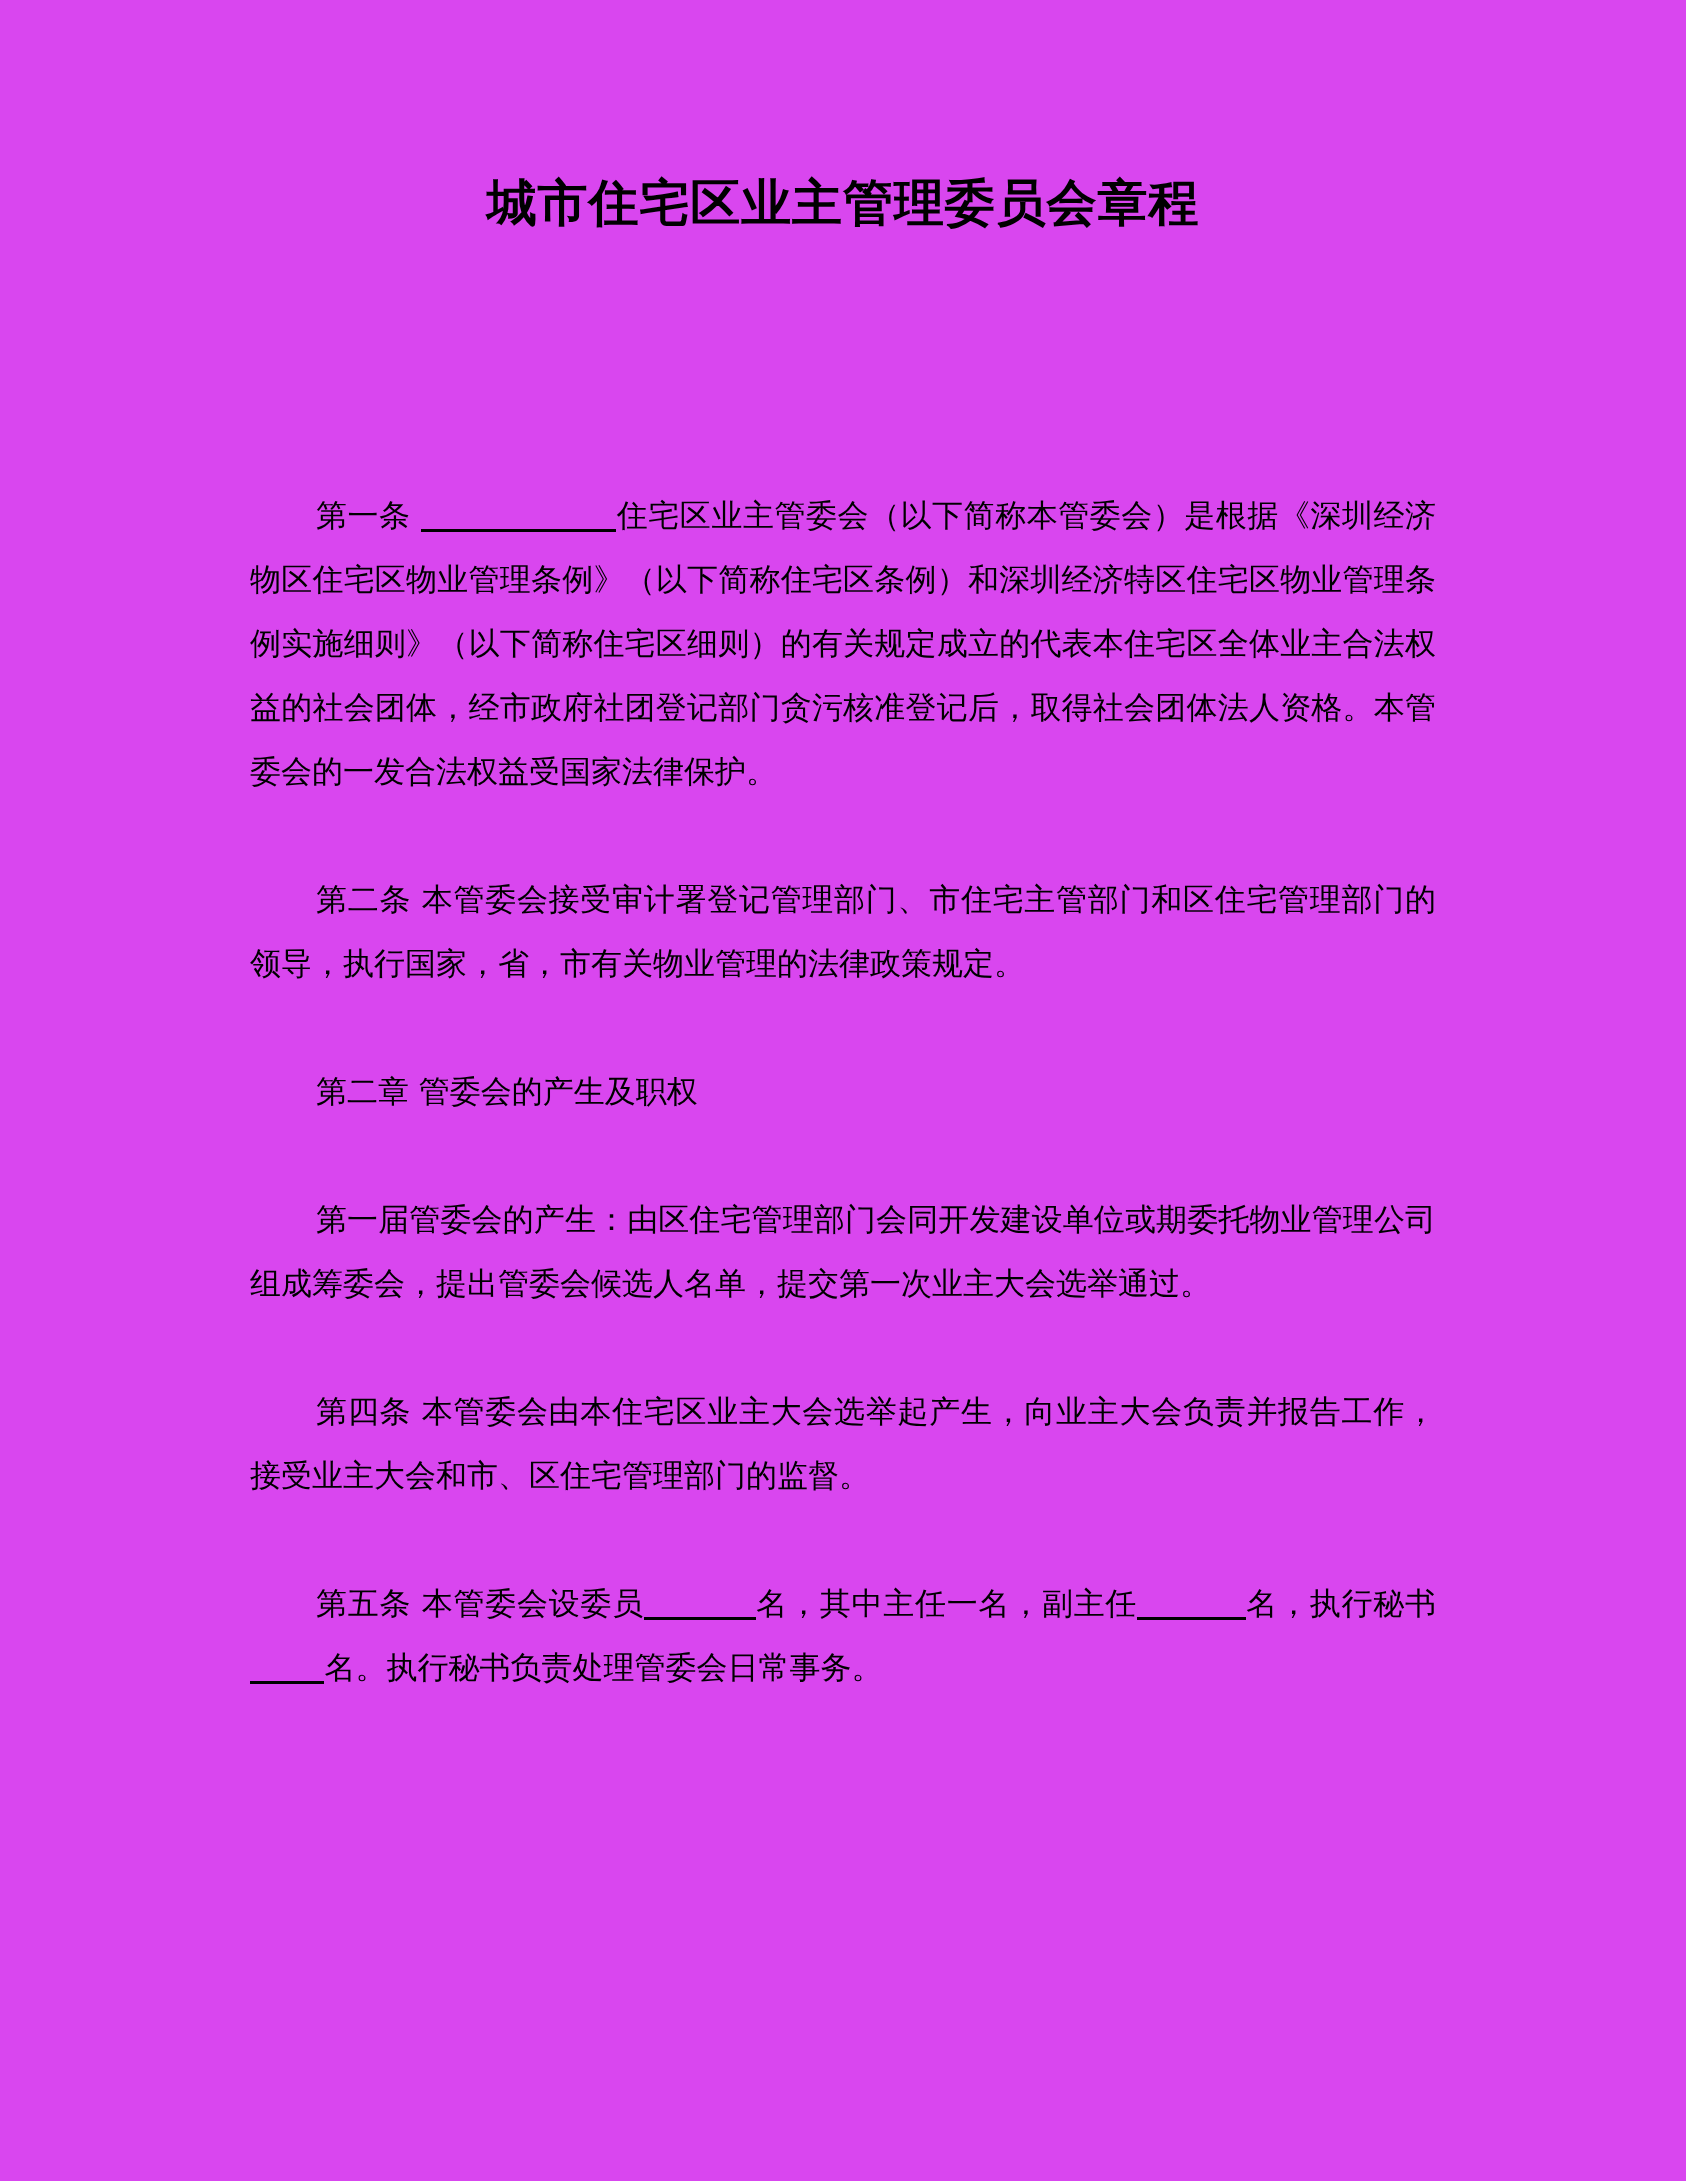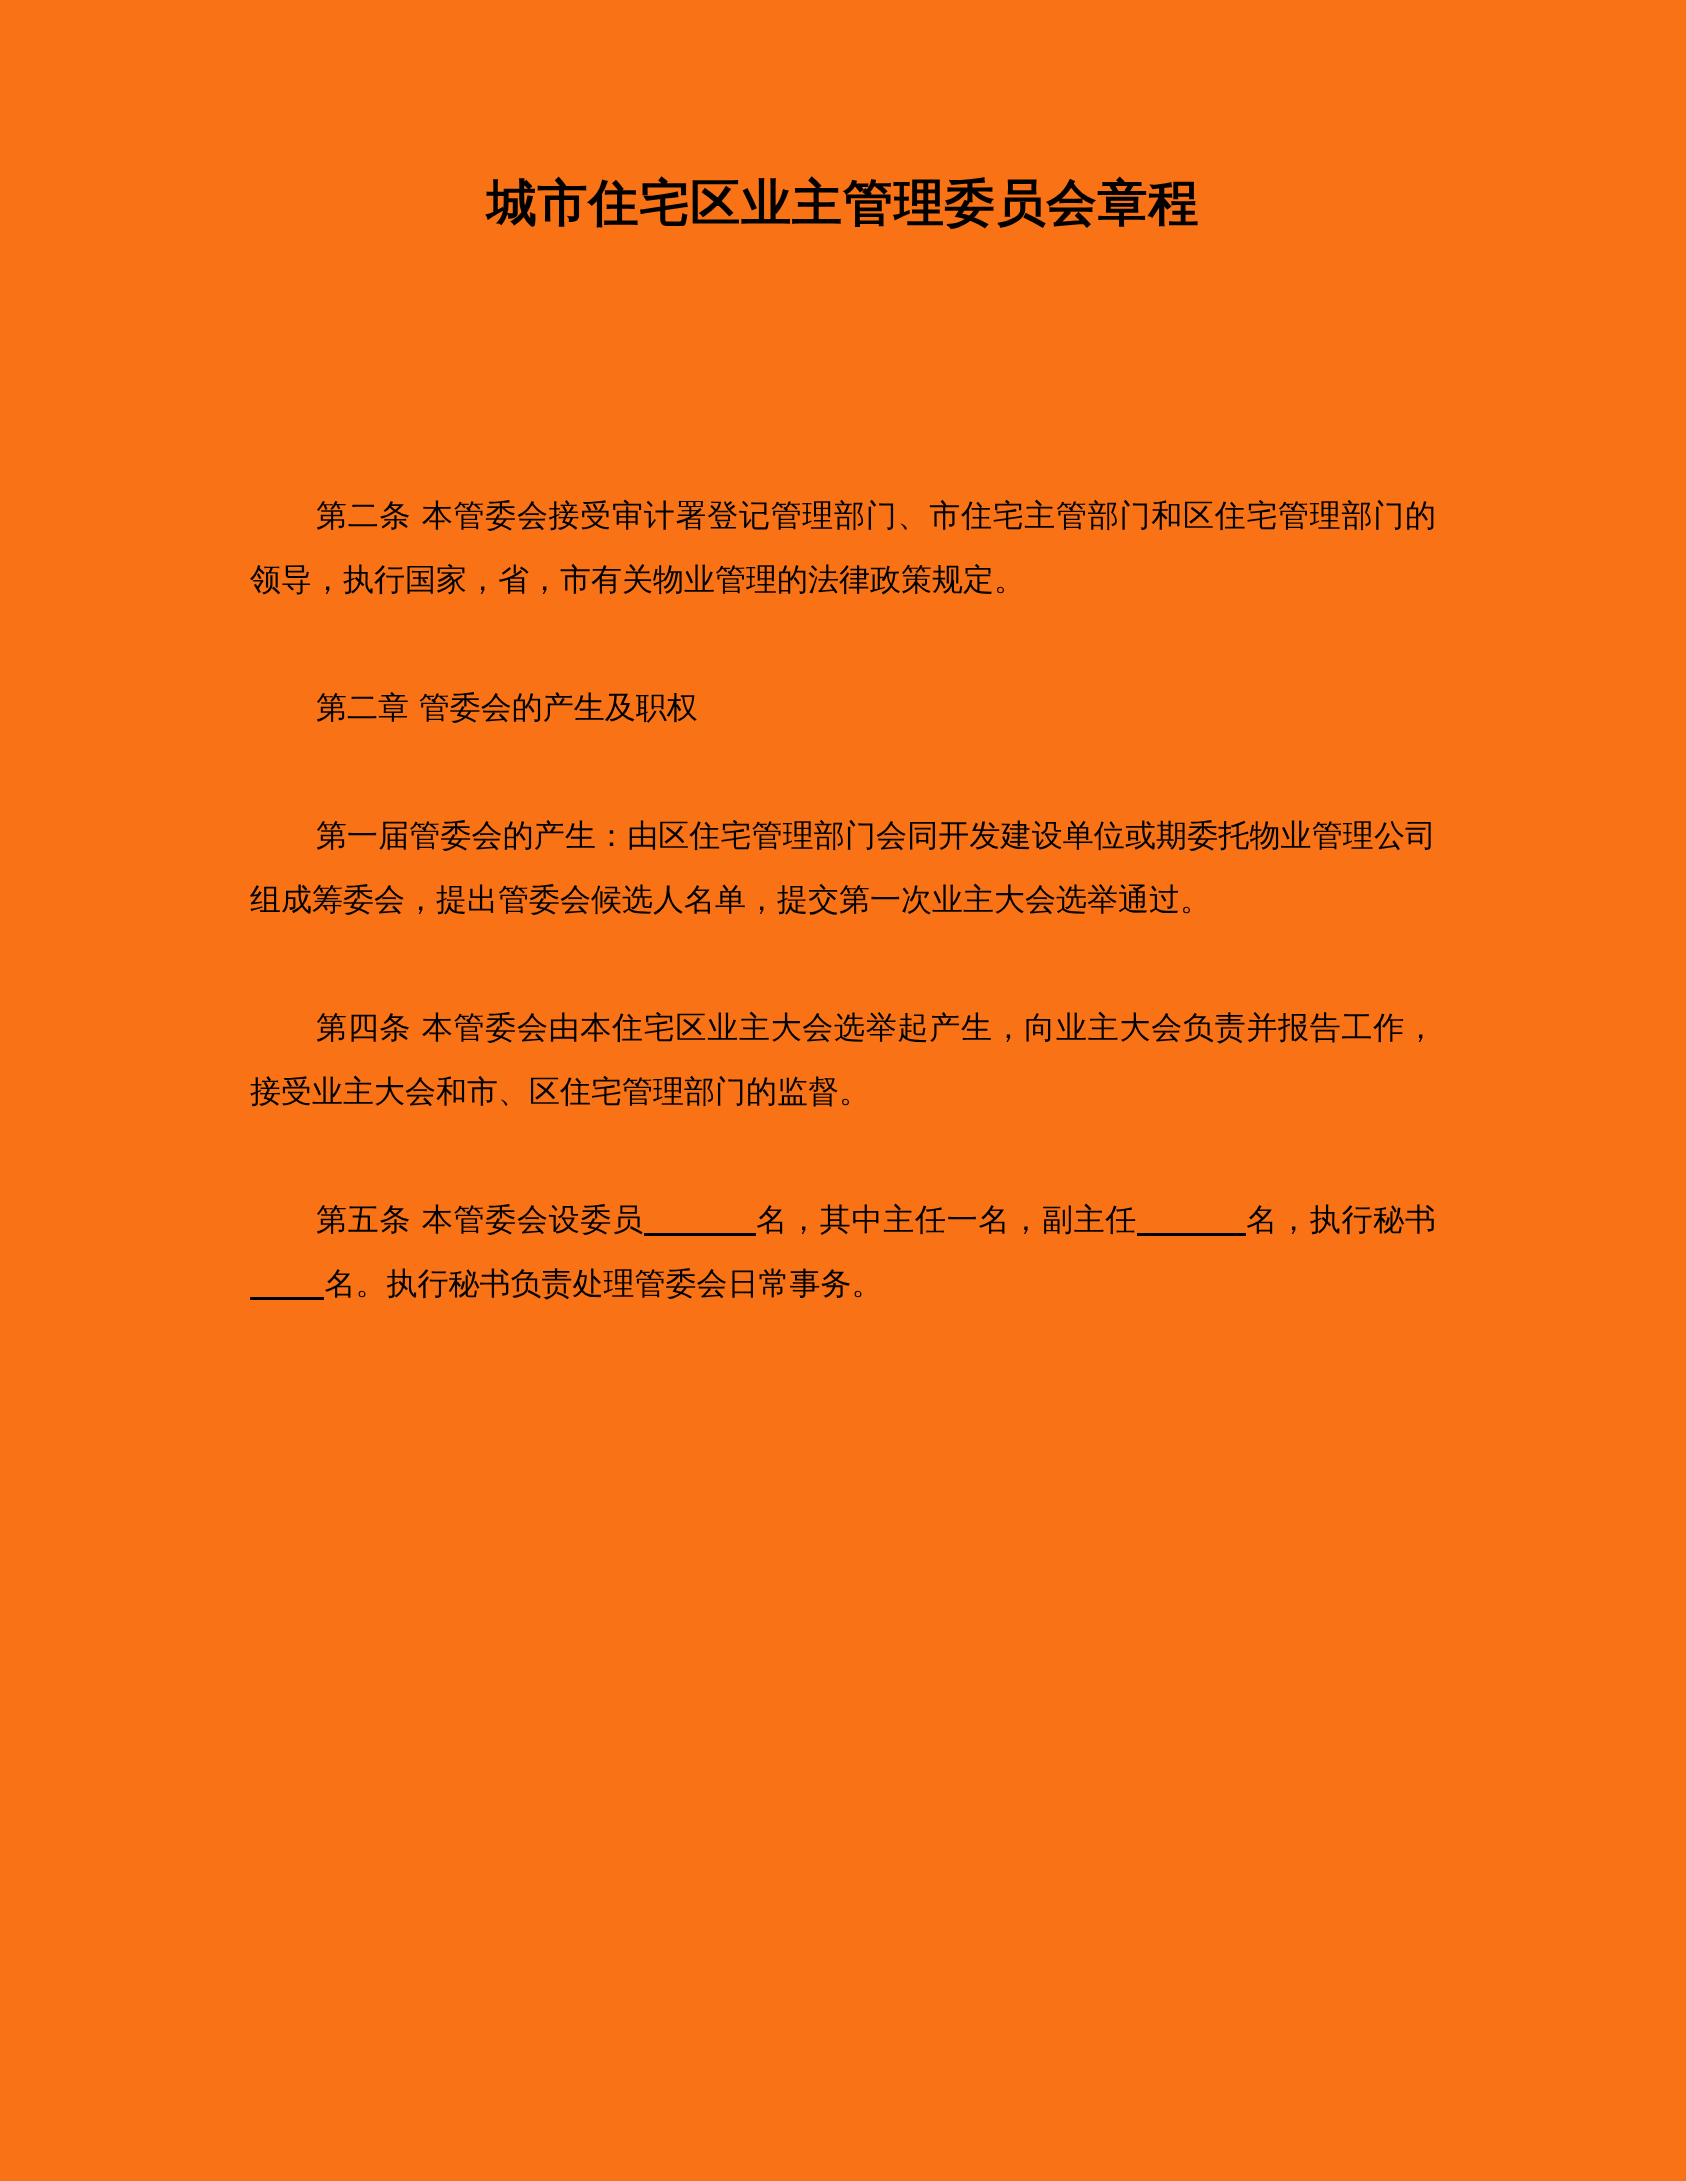--- a/index.html
+++ b/index.html
@@ -5,21 +5,21 @@
   html, body {
     margin: 0;
     padding: 0;
     background: #ffffff;
   }
   .page {
     position: relative;
     width: 1686px;
     height: 2182px;
     box-sizing: border-box;
-    background: #f97316;
+    background: #d946ef;
     padding: 171px 250px 0 250px;
     color: #000000;
     font-family: "DejaVu Serif", "Liberation Serif", serif;
     overflow: hidden;
   }
   .doc-title {
     margin: 0 0 248px 0;
     font-family: "DejaVu Sans", "Liberation Sans", sans-serif;
     font-weight: 700;
     font-size: 50px;
@@ -47,20 +47,21 @@
     background: #000000;
     vertical-align: -5.5px;
   }
 </style>
 </head>
 <body>
 
 <div class="page">
   <h1 class="doc-title">城市住宅区业主管理委员会章程</h1>
   <div class="doc-body">
+      <p class="para"><span>第一条 </span><span class="blank" style="width: 6.3em;"></span><span>住宅区业主管委会（以下简称本管委会）是根据《深圳经济物区住宅区物业管理条例》（以下简称住宅区条例）和深圳经济特区住宅区物业管理条例实施细则》（以下简称住宅区细则）的有关规定成立的代表本住宅区全体业主合法权益的社会团体，经市政府社团登记部门贪污核准登记后，取得社会团体法人资格。本管委会的一发合法权益受国家法律保护。</span></p>
       <p class="para"><span>第二条 本管委会接受审计署登记管理部门、市住宅主管部门和区住宅管理部门的领导，执行国家，省，市有关物业管理的法律政策规定。</span></p>
       <p class="para"><span>第二章 管委会的产生及职权</span></p>
       <p class="para"><span>第一届管委会的产生：由区住宅管理部门会同开发建设单位或期委托物业管理公司组成筹委会，提出管委会候选人名单，提交第一次业主大会选举通过。</span></p>
       <p class="para"><span>第四条 本管委会由本住宅区业主大会选举起产生，向业主大会负责并报告工作，接受业主大会和市、区住宅管理部门的监督。</span></p>
       <p class="para"><span>第五条 本管委会设委员</span><span class="blank" style="width: 3.6em;"></span><span>名，其中主任一名，副主任</span><span class="blank" style="width: 3.5em;"></span><span>名，执行秘书</span><span class="blank" style="width: 2.4em;"></span><span>名。执行秘书负责处理管委会日常事务。</span></p>
     </div>
 </div>
 
 
 </body></html>

